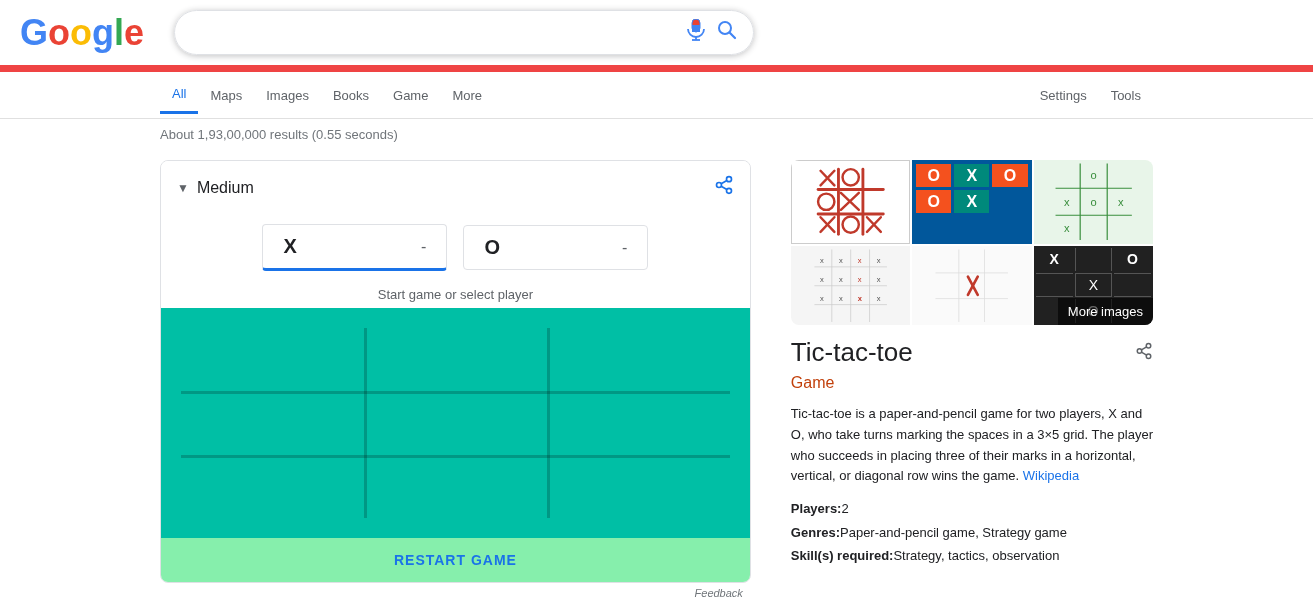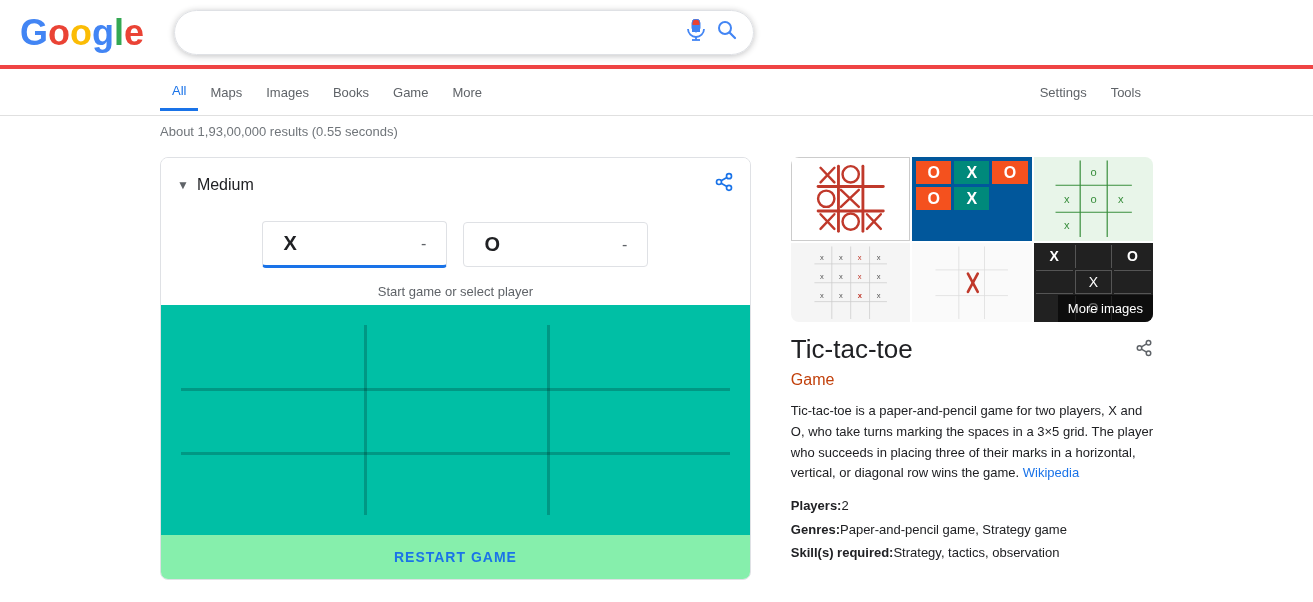--- a/index.html
+++ b/index.html
@@ -1,19 +1,19 @@
 <!DOCTYPE html>
 <html><head>
   <meta charset="utf-8">
   <style>
     * { margin: 0; padding: 0; box-sizing: border-box; }
     body { font-family: Arial, sans-serif; background: #fff; font-size: 14px; color: #202124; }
 
     
-    #header { display: flex; align-items: center; padding: 10px 20px; border-bottom: 4px solid #ef4444; }
+    #header { display: flex; align-items: center; padding: 10px 20px; border-bottom: 7px solid #ef4444; }
     #logo { display: flex; align-items: center; margin-right: 30px; }
 
     #search-bar { display: flex; align-items: center; border: 1px solid #dfe1e5; border-radius: 24px; padding: 8px 16px; width: 580px; box-shadow: 0 1px 6px rgba(32,33,36,.28); }
     #search-input { border: none; outline: none; font-size: 16px; flex: 1; }
     .search-icons { display: flex; align-items: center; gap: 12px; }
     .mic-icon { color: #4285F4; font-size: 18px; cursor: pointer; }
     .search-icon-btn { color: #4285F4; font-size: 18px; cursor: pointer; }
 
     
     #nav { display: flex; align-items: center; padding: 4px 160px; border-bottom: 1px solid #e0e0e0; }
@@ -180,20 +180,23 @@
           <div></div>
           <div></div>
           <div></div>
           <div></div>
           <div></div>
         </div>
       </div>
 
       <button class="restart-btn">RESTART GAME</button>
 
+    </div>
+    <div class="feedback-link">
+      <span>Feedback</span>
     </div>
   </div>
 
   <div id="info-panel">
 
     <div class="images-grid" style="position:relative;">
 
       <div class="img-cell img-cell-sketch" style="background:#fff;">
         <svg width="100%" height="100%" viewBox="0 0 100 100">
           <line x1="35" y1="10" x2="35" y2="90" stroke="#c0392b" stroke-width="3.5" stroke-linecap="round"></line>

